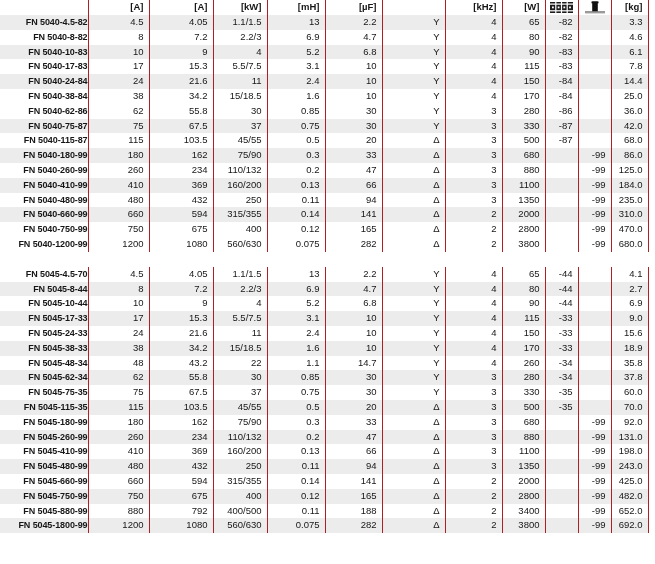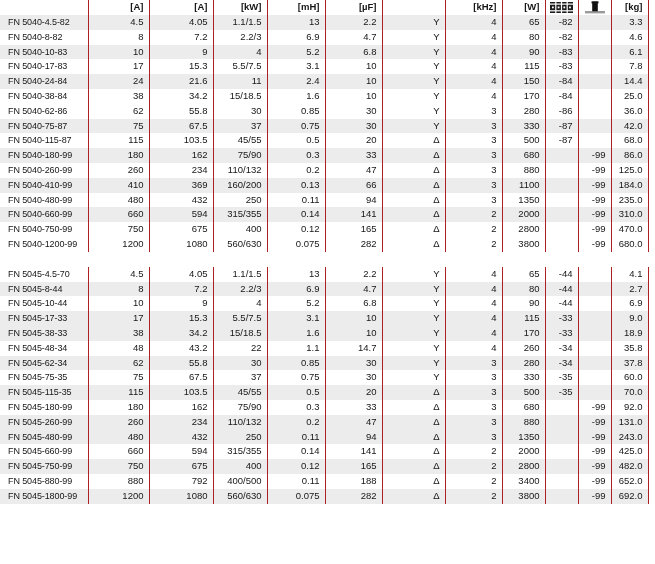--- a/index.html
+++ b/index.html
@@ -37,23 +37,23 @@
   thead th.icon-col{
     text-align:center;
     padding:0;
     vertical-align:middle;
   }
   td.num{
     text-align:right;
     padding-right:5px;
   }
   td.part{
-    text-align:left;
+    text-align:right;
     padding-left:8px;
-    font-weight:normal;
+    font-weight:bold;
     font-size:9px;
     letter-spacing:-0.1px;
   }
   tr.shade td{background:var(--stripe);}
   .group-gap{height:15px;background:#ffffff;}
   svg{display:block;margin:0 auto;}
 </style>
 </head>
 <body>
 
@@ -408,20 +408,34 @@
           <td class="num">5.5/7.5</td>
           <td class="num">3.1</td>
           <td class="num">10</td>
           <td class="num">Y</td>
           <td class="num">4</td>
           <td class="num">115</td>
           <td class="num">-33</td>
           <td class="num"></td>
           <td class="num">9.0</td>
         </tr>
+        <tr>
+          <td class="part">FN 5045-24-33</td>
+          <td class="num">24</td>
+          <td class="num">21.6</td>
+          <td class="num">11</td>
+          <td class="num">2.4</td>
+          <td class="num">10</td>
+          <td class="num">Y</td>
+          <td class="num">4</td>
+          <td class="num">150</td>
+          <td class="num">-33</td>
+          <td class="num"></td>
+          <td class="num">15.6</td>
+        </tr>
         <tr class="shade">
           <td class="part">FN 5045-38-33</td>
           <td class="num">38</td>
           <td class="num">34.2</td>
           <td class="num">15/18.5</td>
           <td class="num">1.6</td>
           <td class="num">10</td>
           <td class="num">Y</td>
           <td class="num">4</td>
           <td class="num">170</td>
@@ -506,20 +520,34 @@
           <td class="num">110/132</td>
           <td class="num">0.2</td>
           <td class="num">47</td>
           <td class="num">Δ</td>
           <td class="num">3</td>
           <td class="num">880</td>
           <td class="num"></td>
           <td class="num">-99</td>
           <td class="num">131.0</td>
         </tr>
+        <tr>
+          <td class="part">FN 5045-410-99</td>
+          <td class="num">410</td>
+          <td class="num">369</td>
+          <td class="num">160/200</td>
+          <td class="num">0.13</td>
+          <td class="num">66</td>
+          <td class="num">Δ</td>
+          <td class="num">3</td>
+          <td class="num">1100</td>
+          <td class="num"></td>
+          <td class="num">-99</td>
+          <td class="num">198.0</td>
+        </tr>
         <tr class="shade">
           <td class="part">FN 5045-480-99</td>
           <td class="num">480</td>
           <td class="num">432</td>
           <td class="num">250</td>
           <td class="num">0.11</td>
           <td class="num">94</td>
           <td class="num">Δ</td>
           <td class="num">3</td>
           <td class="num">1350</td>

